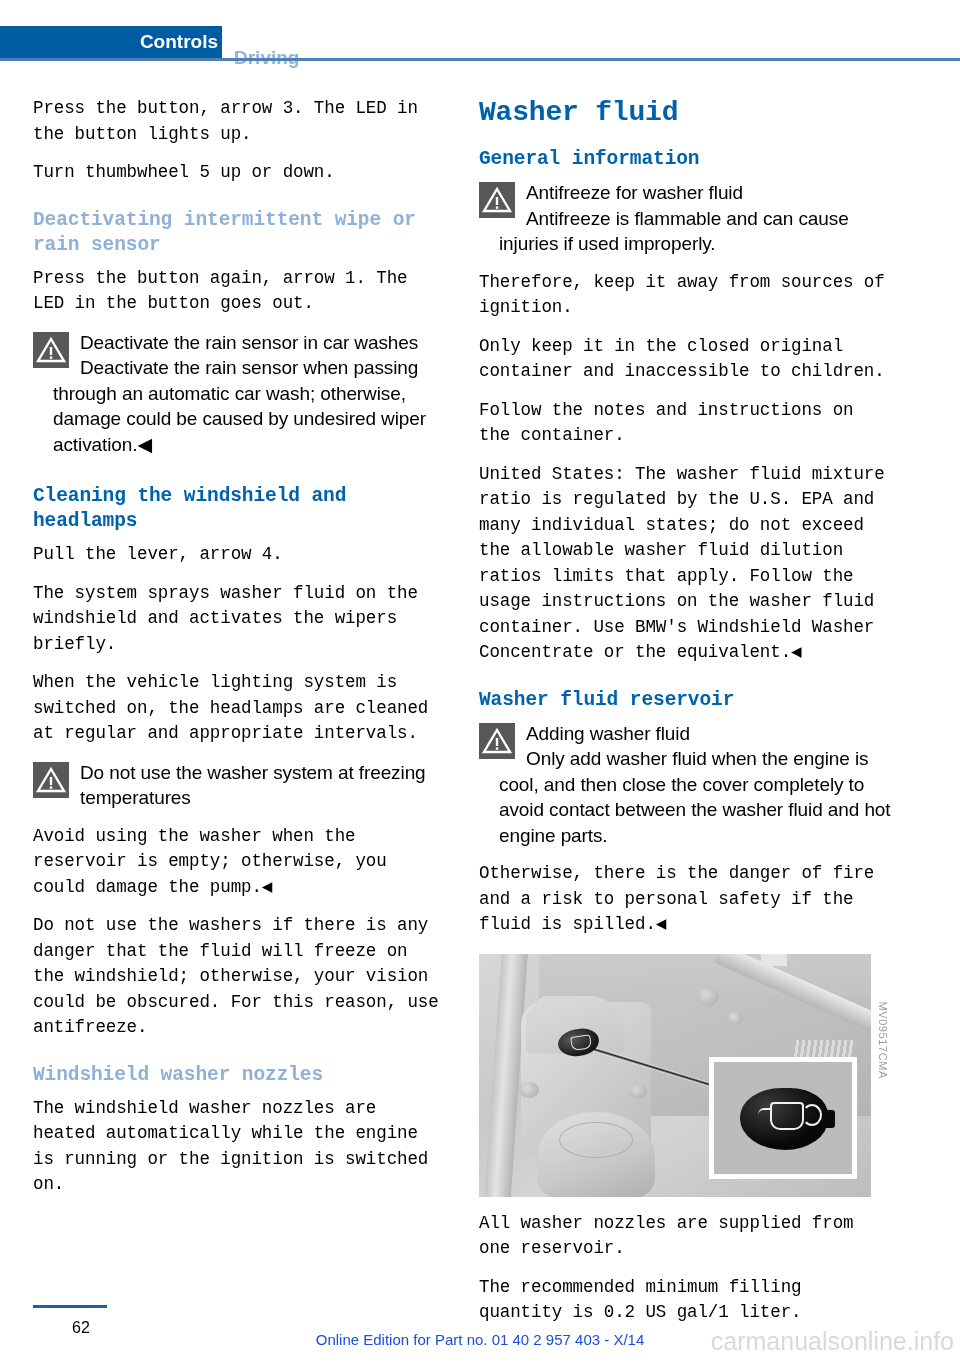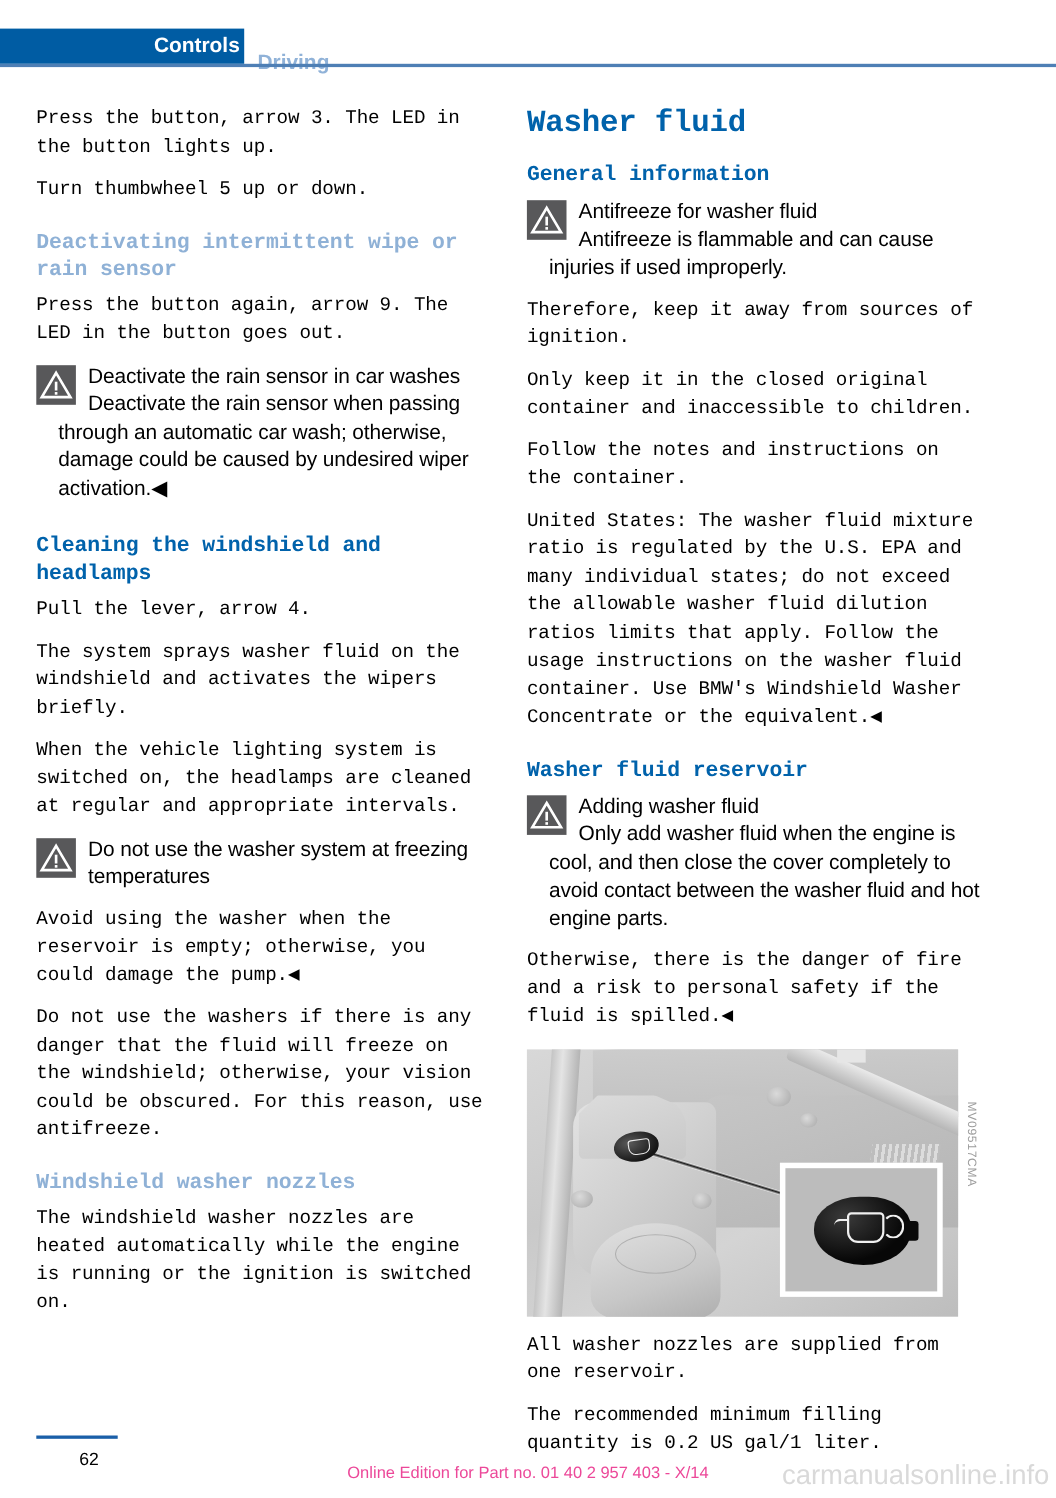--- a/index.html
+++ b/index.html
@@ -307,21 +307,21 @@
     font-size: 16px;
     color: #000000;
   }
   .footer-edition {
     position: absolute;
     left: 0;
     top: 1331px;
     width: 960px;
     text-align: center;
     font-size: 15px;
-    color: #ec4899;
+    color: #1d4ed8;
   }
   .watermark {
     position: absolute;
     right: 6px;
     top: 1327px;
     font-size: 25px;
     color: #d9d9d9;
     white-space: nowrap;
   }
 </style>
@@ -334,21 +334,21 @@
 </div>
 <div class="header-rule"></div>
 
 <div class="col col-left">
 
   <p class="body-text">Press the button, arrow 3. The LED in the button lights up.</p>
 
   <p class="body-text">Turn thumbwheel 5 up or down.</p>
 
   <h3 class="head-light sp-top-md">Deactivating intermittent wipe or rain sensor</h3>
-  <p class="body-text">Press the button again, arrow 9. The LED in the button goes out.</p>
+  <p class="body-text">Press the button again, arrow 1. The LED in the button goes out.</p>
 
   <div class="warn-block">
     <div class="warn-icon">
       <svg width="36" height="36" viewBox="0 0 36 36">
         <polygon points="18,7 31,29 5,29" fill="none" stroke="#ffffff" stroke-width="2.4"></polygon>
         <rect x="16.8" y="15" width="2.4" height="8" fill="#ffffff"></rect>
         <rect x="16.8" y="24.4" width="2.4" height="2.4" fill="#ffffff"></rect>
       </svg>
     </div>
     <div class="warn-text">Deactivate the rain sensor in car washes</div>

